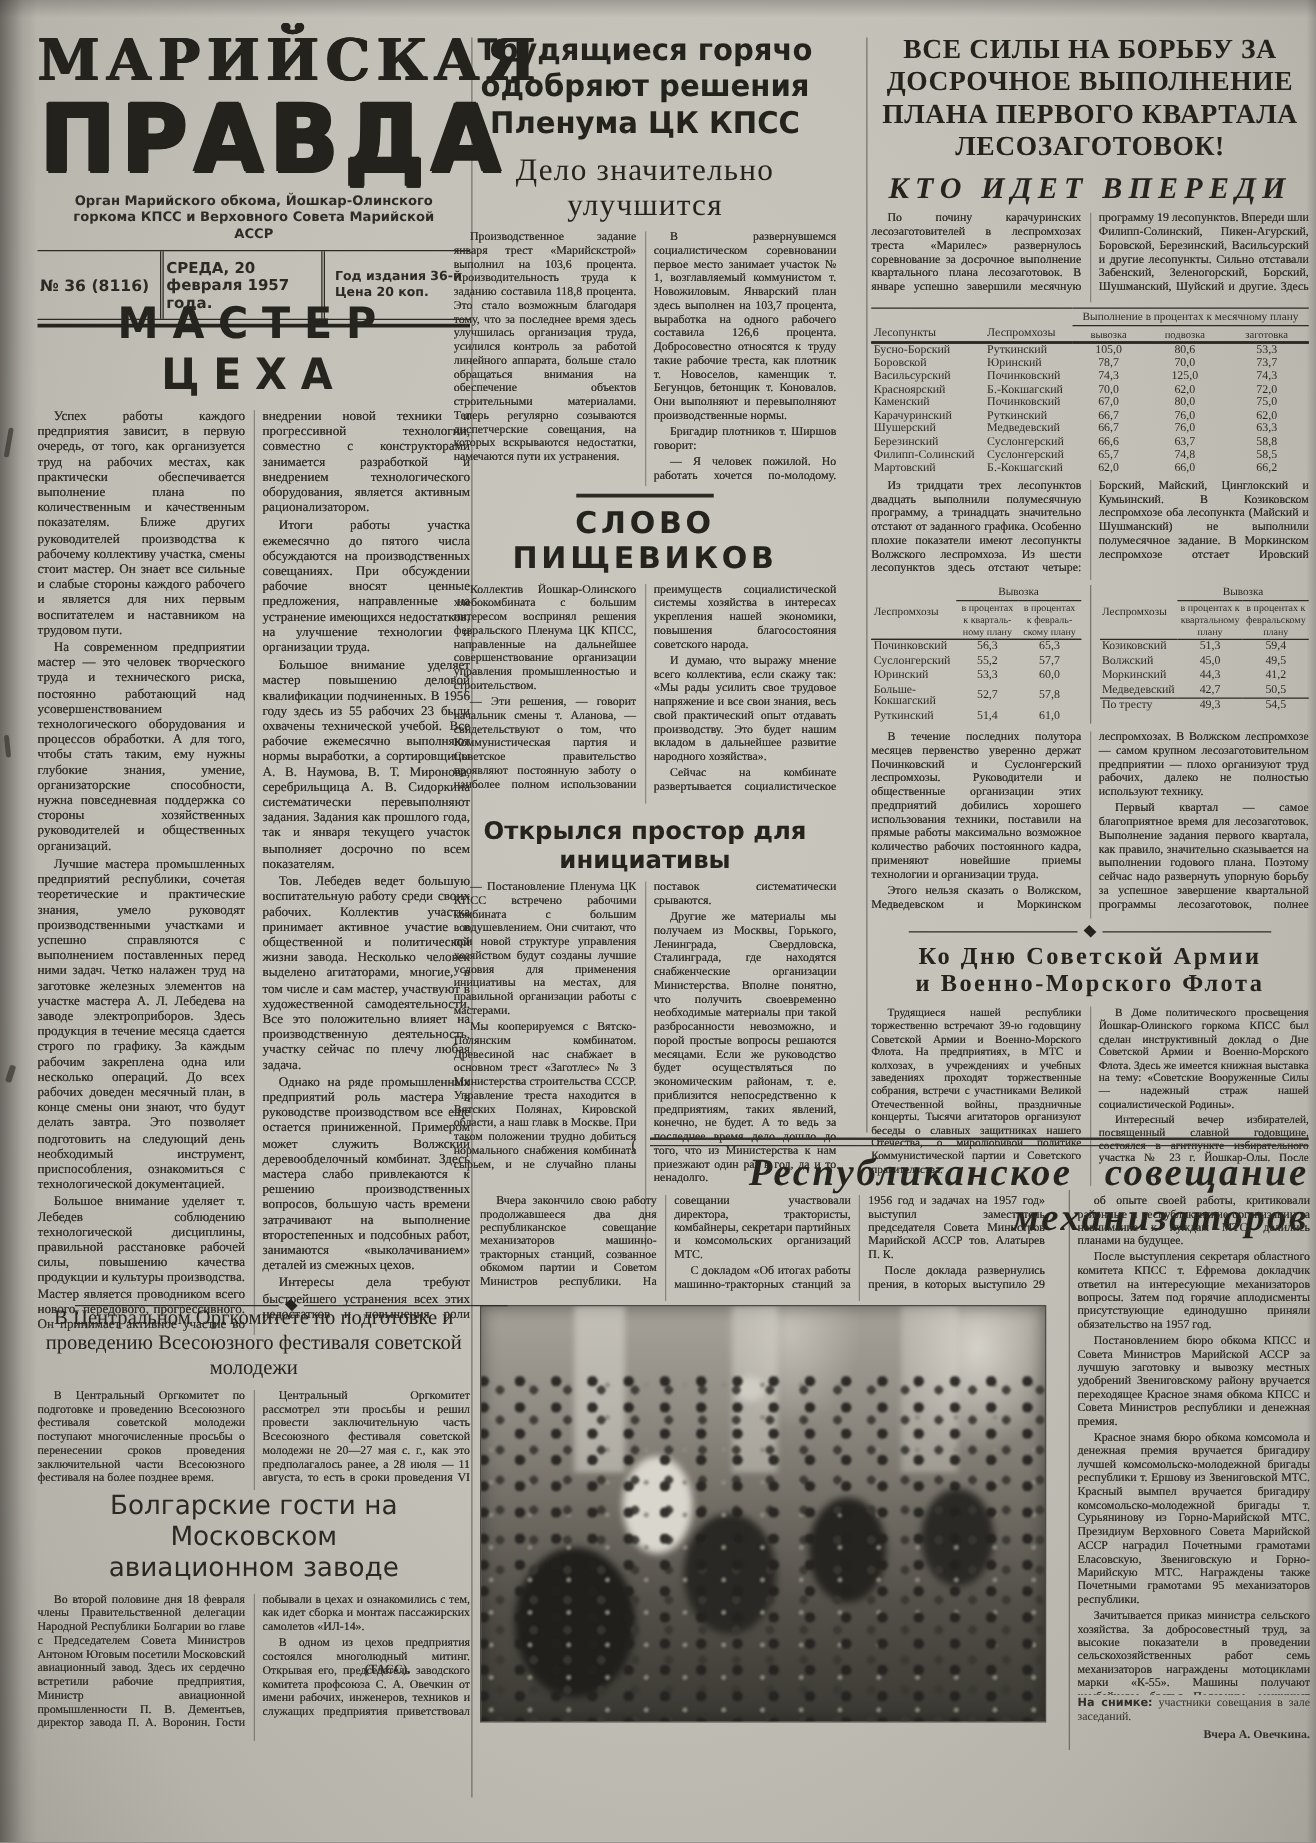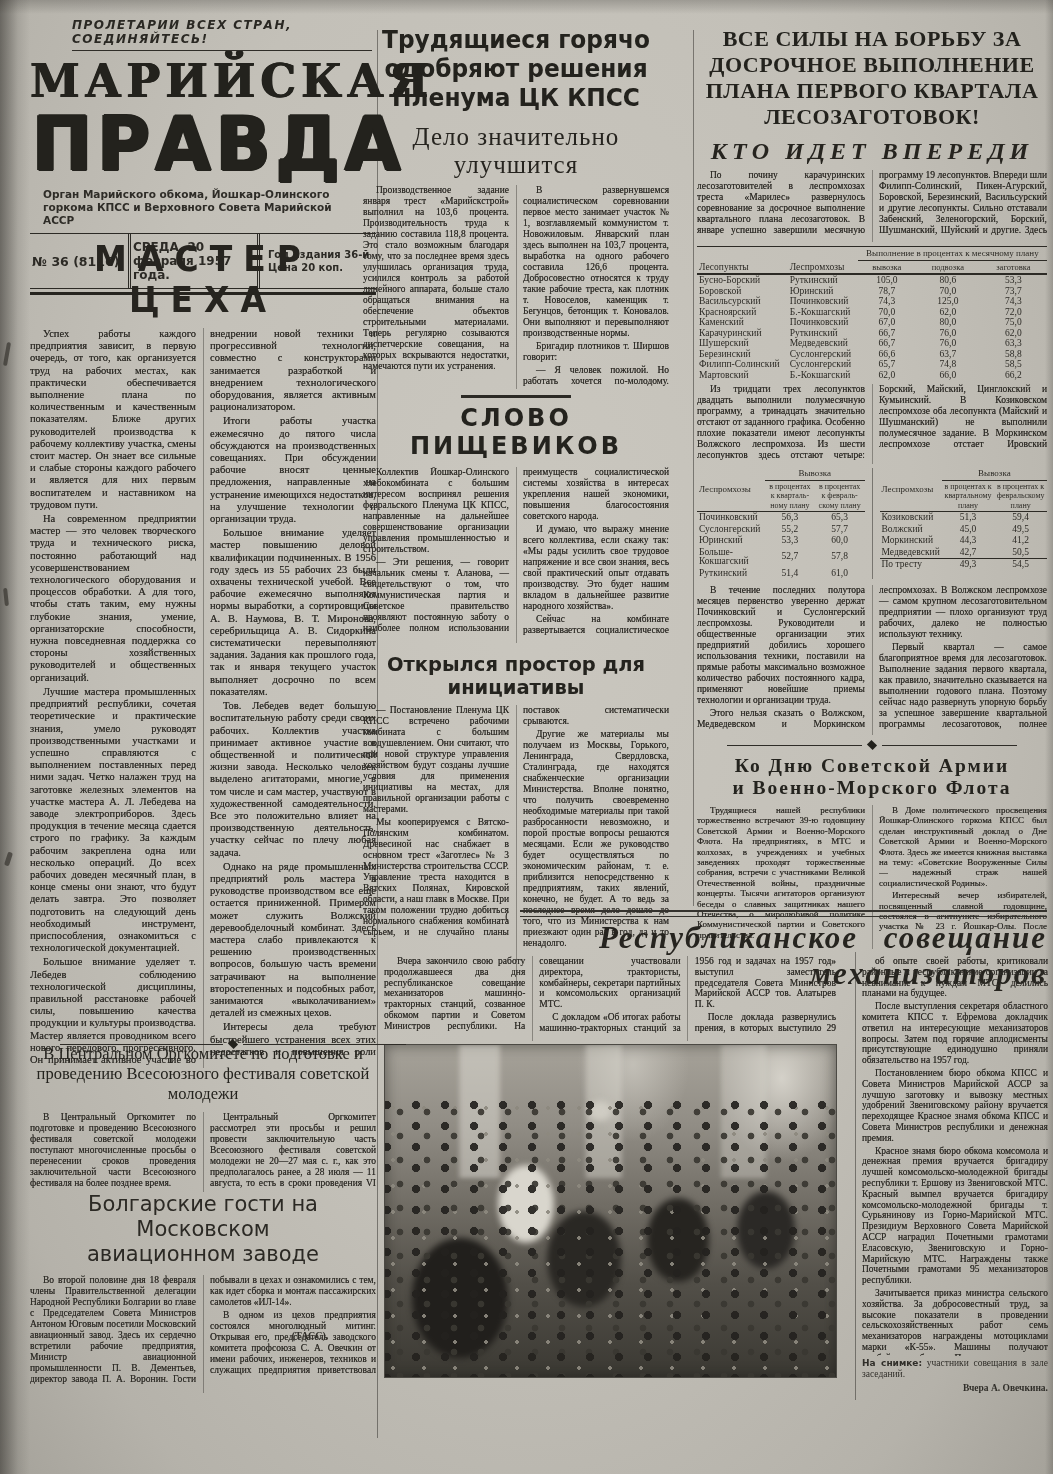--- a/index.html
+++ b/index.html
@@ -26,21 +26,21 @@
   .slogan{font-family:"DejaVu Sans",sans-serif;font-style:italic;font-weight:700;
     font-size:12px;letter-spacing:1.5px;margin-left:42px;color:#2a2823;
     border-bottom:1px solid #2f2d28;padding-bottom:4px;width:300px;}
   .mast1{font-family:"DejaVu Serif",serif;font-weight:700;font-size:45px;letter-spacing:5px;
     color:#23221d;margin-top:4px;text-align:center;transform:scaleY(1.02);
     text-shadow:.6px 0 #23221d,-.6px 0 #23221d;}
   .mast2{font-family:"DejaVu Sans",sans-serif;font-weight:700;font-size:72px;letter-spacing:5px;
     color:#23221d;margin:-6px 0 0 2px;text-align:center;transform:scaleY(1.04);
     text-shadow:1.4px 0 #23221d,-1.4px 0 #23221d,0 1.2px #23221d,0 -1.2px #23221d,1px 1px #23221d;}
   .organ{font-family:"DejaVu Sans",sans-serif;font-weight:700;font-size:10.5px;line-height:13px;
-    max-width:320px;margin:2px auto 0;color:#2e2c27;}
+    text-align:center;max-width:320px;margin:2px auto 0;color:#2e2c27;}
   .issue-bar{display:flex;align-items:stretch;border-top:1px solid #2c2a25;margin-top:6px;
     font-family:"DejaVu Sans",sans-serif;font-weight:700;}
   .issue-no{width:94px;display:flex;align-items:center;font-size:12.5px;padding:6px 2px;}
   .issue-date{flex:1;display:flex;align-items:center;justify-content:center;font-size:12px;
     border-left:3px double #2c2a25;border-right:3px double #2c2a25;padding:6px 2px;}
   .issue-right{width:108px;font-size:10px;line-height:13px;display:flex;flex-direction:column;
     justify-content:center;padding:3px 0 3px 8px;}
   .thick-rule{border-top:1px solid #2c2a25;border-bottom:3px solid #26241f;height:3px;margin-top:0;}
 
   
@@ -169,21 +169,20 @@
   <div class="edge-left"></div>
   <div class="edge-right"></div>
   <div class="mark mark1"></div>
   <div class="mark mark2"></div>
   <div class="mark mark3"></div>
   <div class="vrule" id="vr1"></div>
   <div class="vrule" id="vr2"></div>
   <div class="vrule" id="vr3"></div>
 
   <header class="masthead">
-    <div class="slogan">ПРОЛЕТАРИИ ВСЕХ СТРАН, СОЕДИНЯЙТЕСЬ!</div>
     <div class="mast1">МАРИЙСКАЯ</div>
     <div class="mast2">ПРАВДА</div>
     <div class="organ">Орган Марийского обкома, Йошкар-Олинского горкома КПСС и Верховного Совета Марийской АССР</div>
     <div class="issue-bar">
       <div class="issue-no">№ 36 (8116)</div>
       <div class="issue-date">СРЕДА, 20 февраля 1957 года.</div>
       <div class="issue-right">
         <div>Год издания 36-й</div>
         <div>Цена 20 коп.</div>
       </div>

